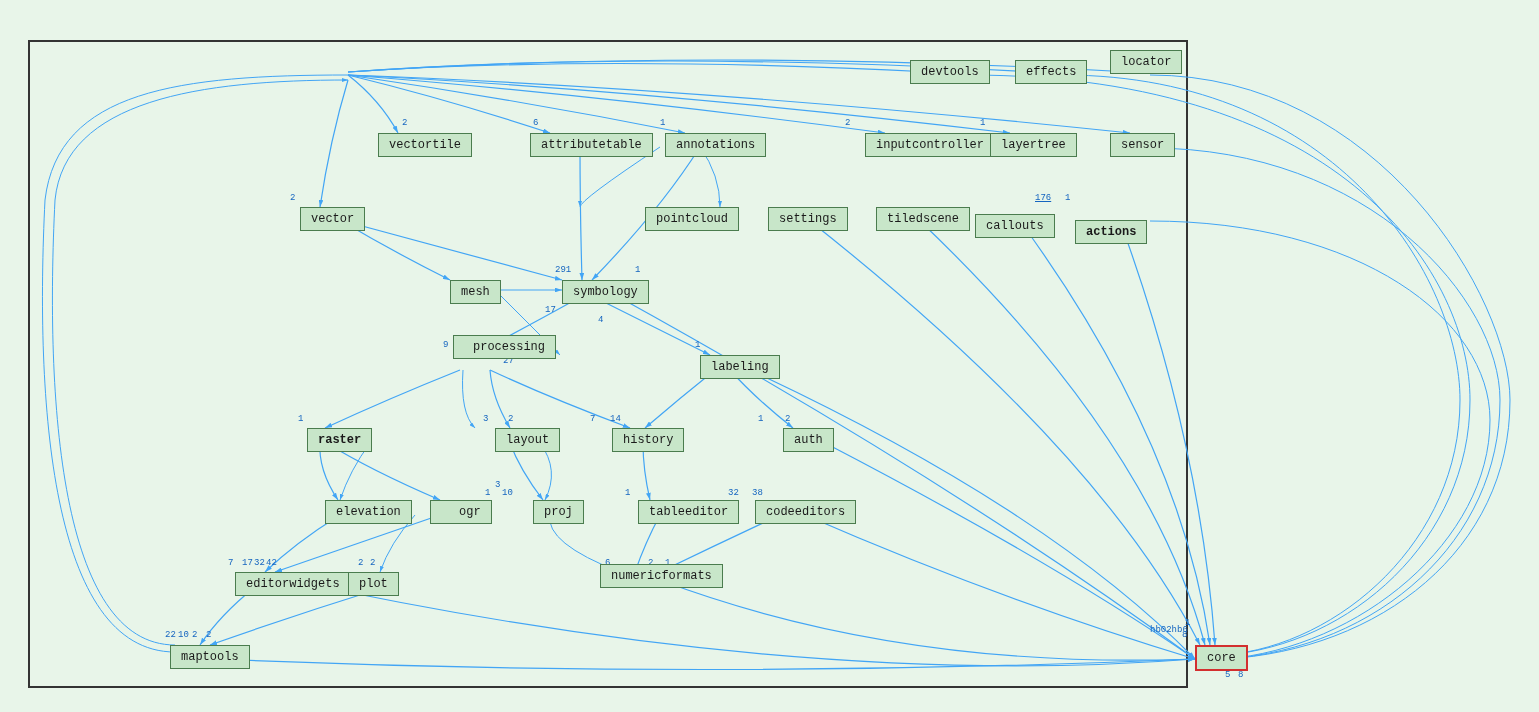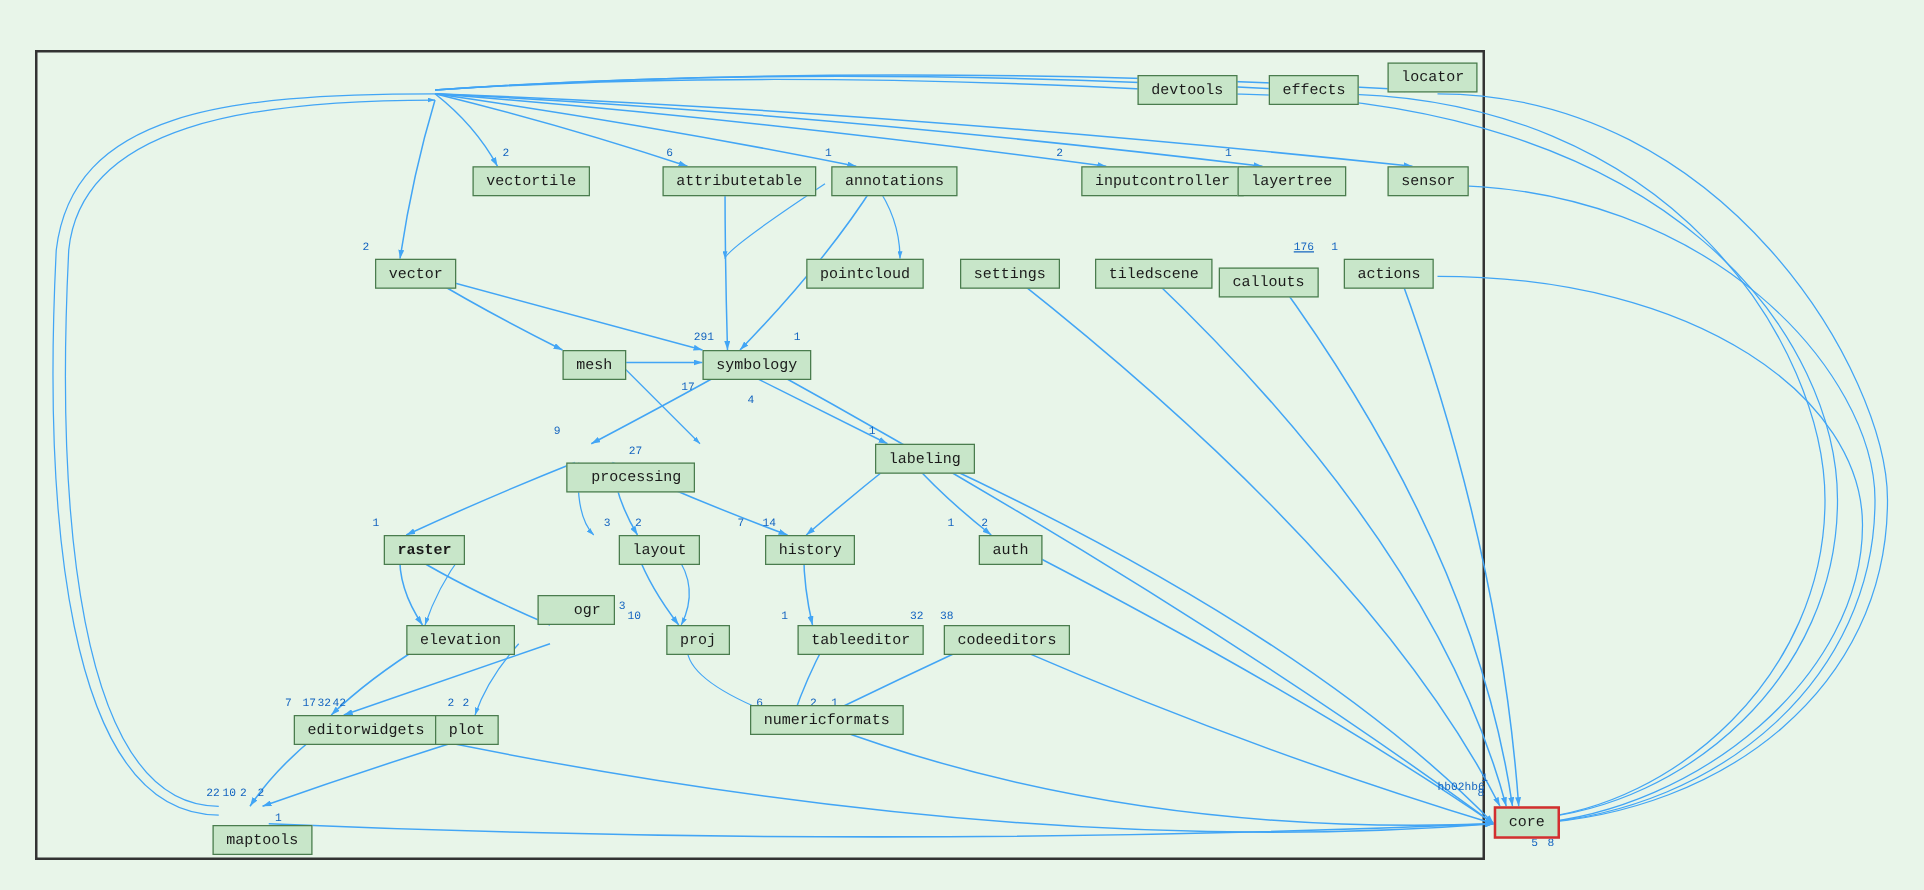--- a/index.html
+++ b/index.html
@@ -190,38 +190,38 @@
       <div class="node" style="left: 530px; top: 133px;">attributetable</div>
       <div class="node" style="left: 665px; top: 133px;">annotations</div>
       <div class="node" style="left: 865px; top: 133px;">inputcontroller</div>
       <div class="node" style="left: 990px; top: 133px;">layertree</div>
       <div class="node" style="left: 1110px; top: 133px;">sensor</div>
       <div class="node" style="left: 300px; top: 207px;">vector</div>
       <div class="node" style="left: 645px; top: 207px;">pointcloud</div>
       <div class="node" style="left: 768px; top: 207px;">settings</div>
       <div class="node" style="left: 876px; top: 207px;">tiledscene</div>
       <div class="node" style="left: 975px; top: 214px;">callouts</div>
-      <div class="node" style="left: 1075px; top: 207px;">actions</div>
+      <div class="node" style="left: 1075px; top: 220px; font-weight: bold;">actions</div>
       <div class="node" style="left: 450px; top: 280px;">mesh</div>
       <div class="node" style="left: 562px; top: 280px;">symbology</div>
-      <div class="node" style="left: 453px; top: 370px; padding-left: 19px;">processing</div>
+      <div class="node" style="left: 453px; top: 335px; padding-left: 19px;">processing</div>
       <div class="node" style="left: 700px; top: 355px;">labeling</div>
       <div class="node" style="left: 307px; top: 428px; font-weight: bold;">raster</div>
       <div class="node" style="left: 495px; top: 428px;">layout</div>
       <div class="node" style="left: 612px; top: 428px;">history</div>
       <div class="node" style="left: 783px; top: 428px;">auth</div>
       <div class="node" style="left: 325px; top: 500px;">elevation</div>
-      <div class="node" style="left: 430px; top: 476px; padding-left: 28px;">ogr</div>
+      <div class="node" style="left: 430px; top: 500px; padding-left: 28px;">ogr</div>
       <div class="node" style="left: 533px; top: 500px;">proj</div>
       <div class="node" style="left: 638px; top: 500px;">tableeditor</div>
       <div class="node" style="left: 755px; top: 500px;">codeeditors</div>
       <div class="node" style="left: 235px; top: 572px;">editorwidgets</div>
       <div class="node" style="left: 348px; top: 572px;">plot</div>
       <div class="node" style="left: 600px; top: 564px;">numericformats</div>
-      <div class="node" style="left: 170px; top: 660px; text-align: right;">maptools</div>
+      <div class="node" style="left: 170px; top: 645px; text-align: right;">maptools</div>
       <div class="node highlighted" style="left: 1195px; top: 645px;">core</div>
     </div>
 
   <div id="edge-labels-container">
       <div class="edge-label" style="left: 402px; top: 118px;">2</div>
       <div class="edge-label" style="left: 533px; top: 118px;">6</div>
       <div class="edge-label" style="left: 660px; top: 118px;">1</div>
       <div class="edge-label" style="left: 845px; top: 118px;">2</div>
       <div class="edge-label" style="left: 980px; top: 118px;">1</div>
       <div class="edge-label" style="left: 290px; top: 193px;">2</div>

